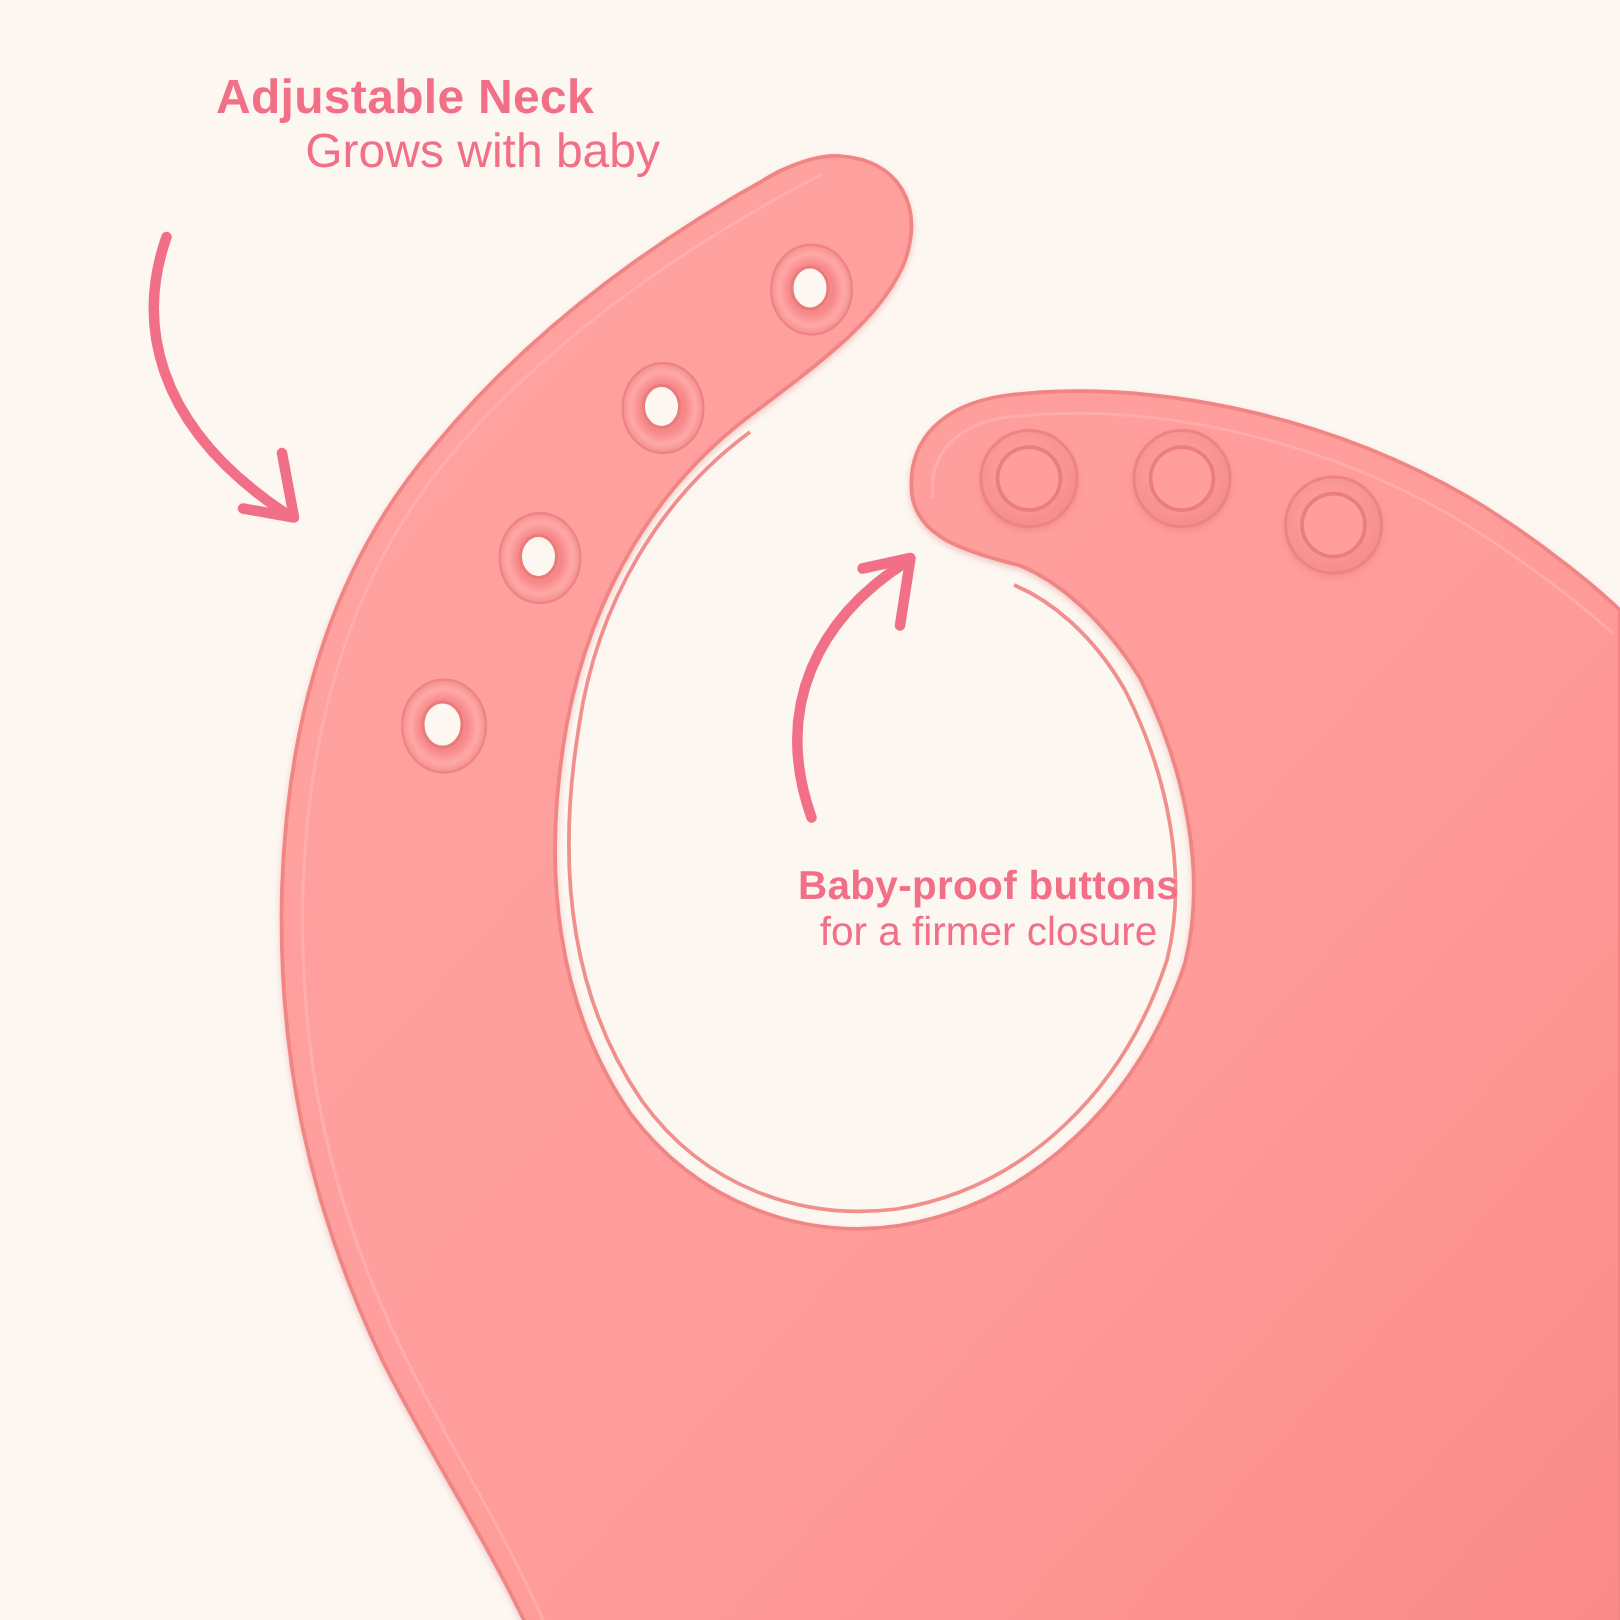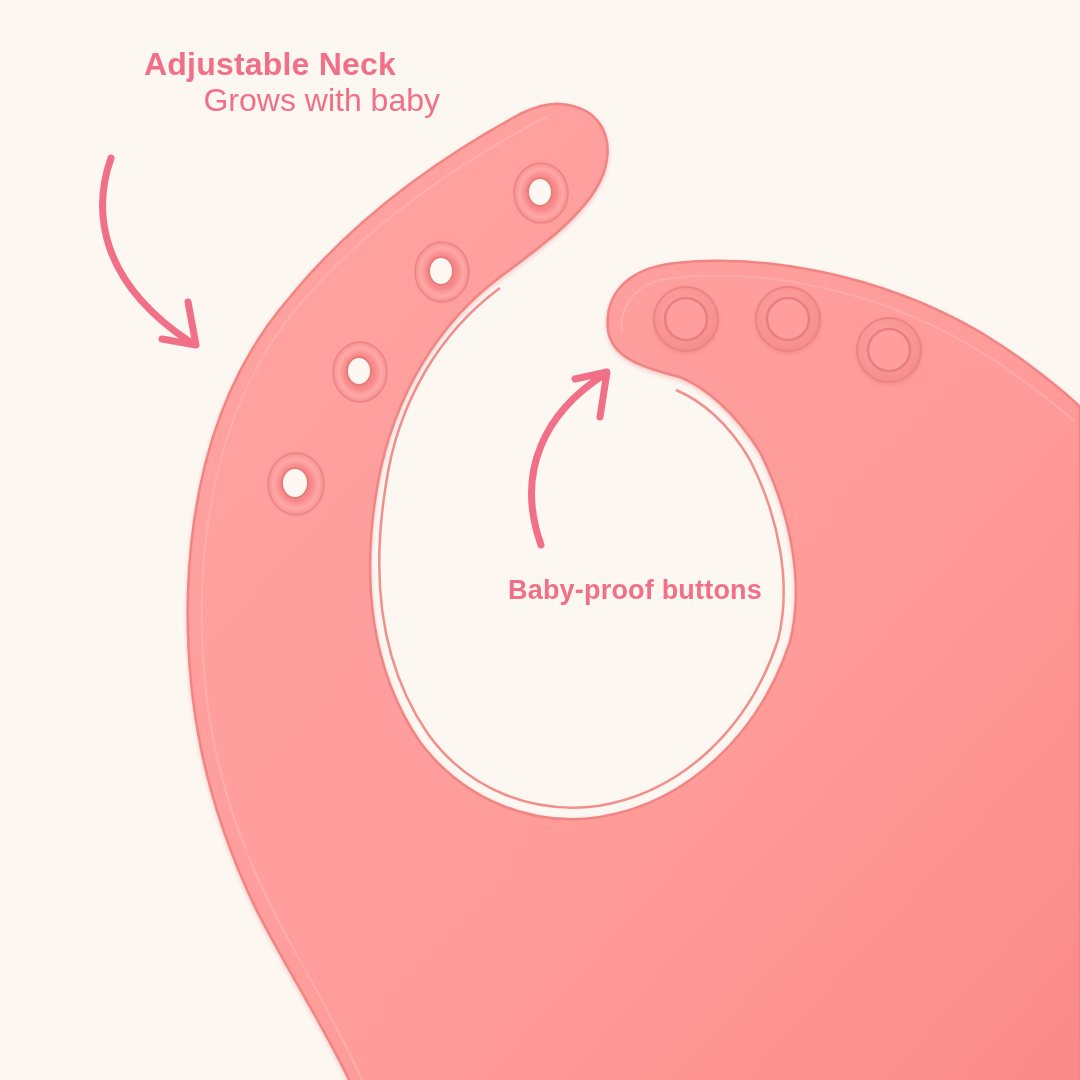--- a/index.html
+++ b/index.html
@@ -15,21 +15,21 @@
       position: absolute;
       color: #F16F87;
       line-height: 1.05;
       text-align: center;
     }
     .callout .title { font-weight: 700; letter-spacing: 0.2px; }
     .callout .line { font-weight: 400; }
     .callout-neck { left: 100px; top: 36px; width: 340px; }
     .callout-neck .title { font-size: 32px; }
     .callout-neck .line { font-size: 32px; margin-top: 2px; text-align: right; }
-    .callout-buttons { left: 460px; top: 564px; width: 350px; }
+    .callout-buttons { left: 484px; top: 564px; width: 350px; }
     .callout-buttons .title { font-size: 27px; }
     .callout-buttons .line { font-size: 27px; margin-top: 3px; }
   </style>
 </head>
 <body>
 
 <div class="stage">
 
   <svg class="art" width="1080" height="1080" viewBox="0 0 1080 1080">
     <defs>
@@ -126,15 +126,16 @@
     </g>
   </svg>
 
   <div class="callout callout-neck">
     <div class="title">Adjustable Neck</div>
     <div class="line">Grows with baby</div>
   </div>
 
   <div class="callout callout-buttons">
     <div class="title">Baby-proof buttons</div>
+    <div class="line">for a firmer closure</div>
   </div>
 
 </div>
 
 </body></html>

